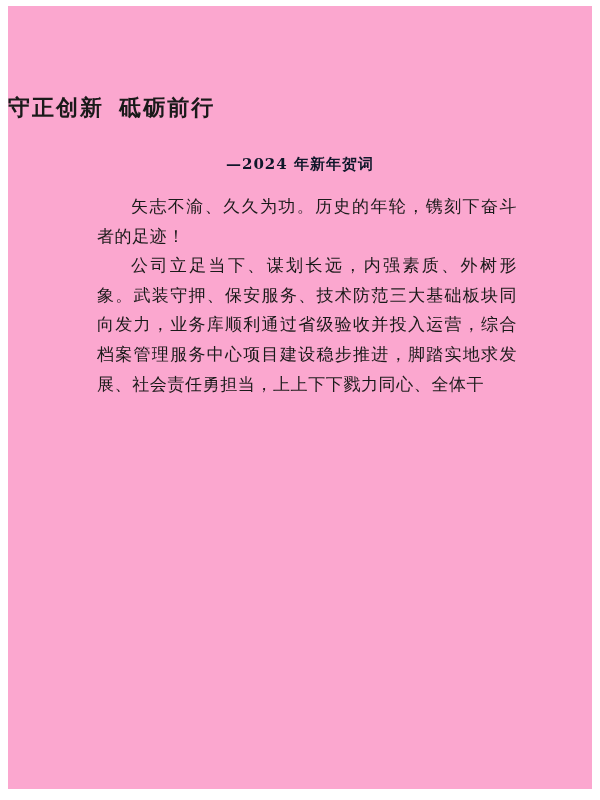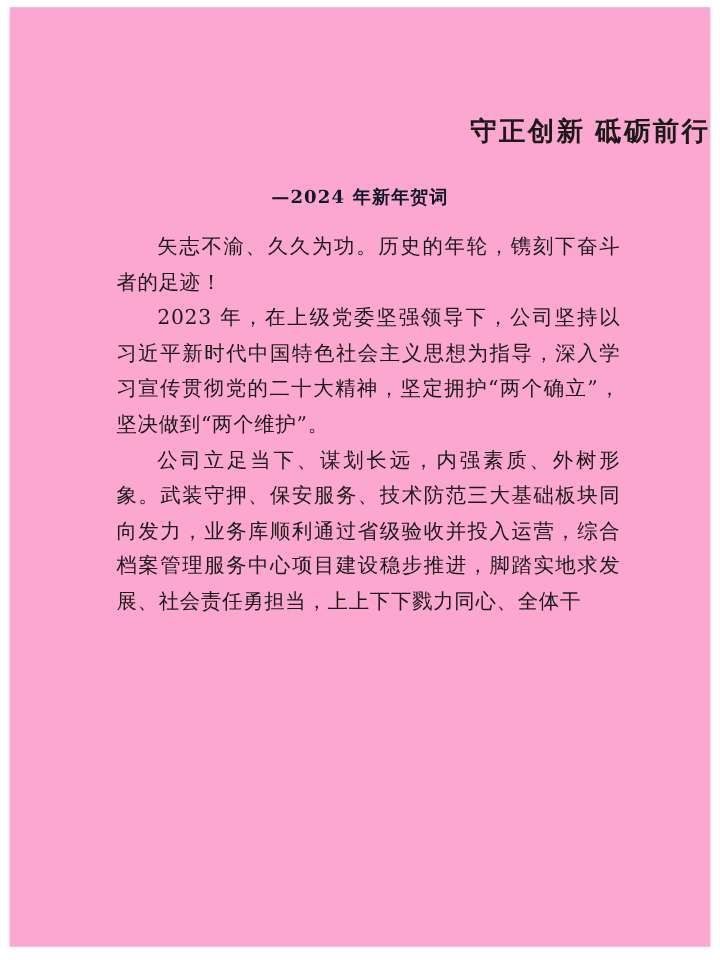--- a/index.html
+++ b/index.html
@@ -2,22 +2,22 @@
 <html><head>
 <meta charset="utf-8">
 <style>
   html, body { margin:0; padding:0; }
   body { width:600px; height:800px; background:#ffffff; position:relative; overflow:hidden; }
   .page {
     position:absolute; left:8px; top:6px; width:584px; height:783px;
     background:#fba7cf;
   }
   .title {
-    position:absolute; left:0; width:584px; top:90px; text-align:right;
-    font-family:Liberation Sans, sans-serif; font-size:22px; font-weight:bold; color:#1a1a1a;
+    position:absolute; left:0; width:584px; top:90px; text-align:left;
+    font-family:Liberation Mono, monospace; font-size:22px; font-weight:bold; color:#1a1a1a;
     letter-spacing:2px; line-height:28px;
   }
   .subtitle {
     position:absolute; left:0; width:584px; top:148px; text-align:center;
     font-family:"DejaVu Serif", serif; font-size:15px; font-weight:bold; color:#0f172a;
     letter-spacing:1px; line-height:20px;
   }
   .body {
     position:absolute; left:89px; top:186px; width:420px;
     font-family:"DejaVu Serif", serif; font-size:17px; color:#1a1a1a;
@@ -28,16 +28,15 @@
   .body p + p { margin-top:0; }
 </style>
 </head>
 <body>
 
 <div class="page">
   <div class="title">守正创新  砥砺前行</div>
   <div class="subtitle">—2024 年新年贺词</div>
   <div class="body">
     <p>矢志不渝、久久为功。历史的年轮，镌刻下奋斗者的足迹！</p>
-    <p>2023 年，在上级党委坚强领导下，公司坚持以习近平新时代中国特色社会主义思想为指导，深入学习宣传贯彻党的二十大精神，坚定拥护“两个确立”，坚决做到“两个维护”。</p>
     <p>公司立足当下、谋划长远，内强素质、外树形象。武装守押、保安服务、技术防范三大基础板块同向发力，业务库顺利通过省级验收并投入运营，综合档案管理服务中心项目建设稳步推进，脚踏实地求发展、社会责任勇担当，上上下下戮力同心、全体干</p>
   </div>
 </div>
 
 </body></html>

